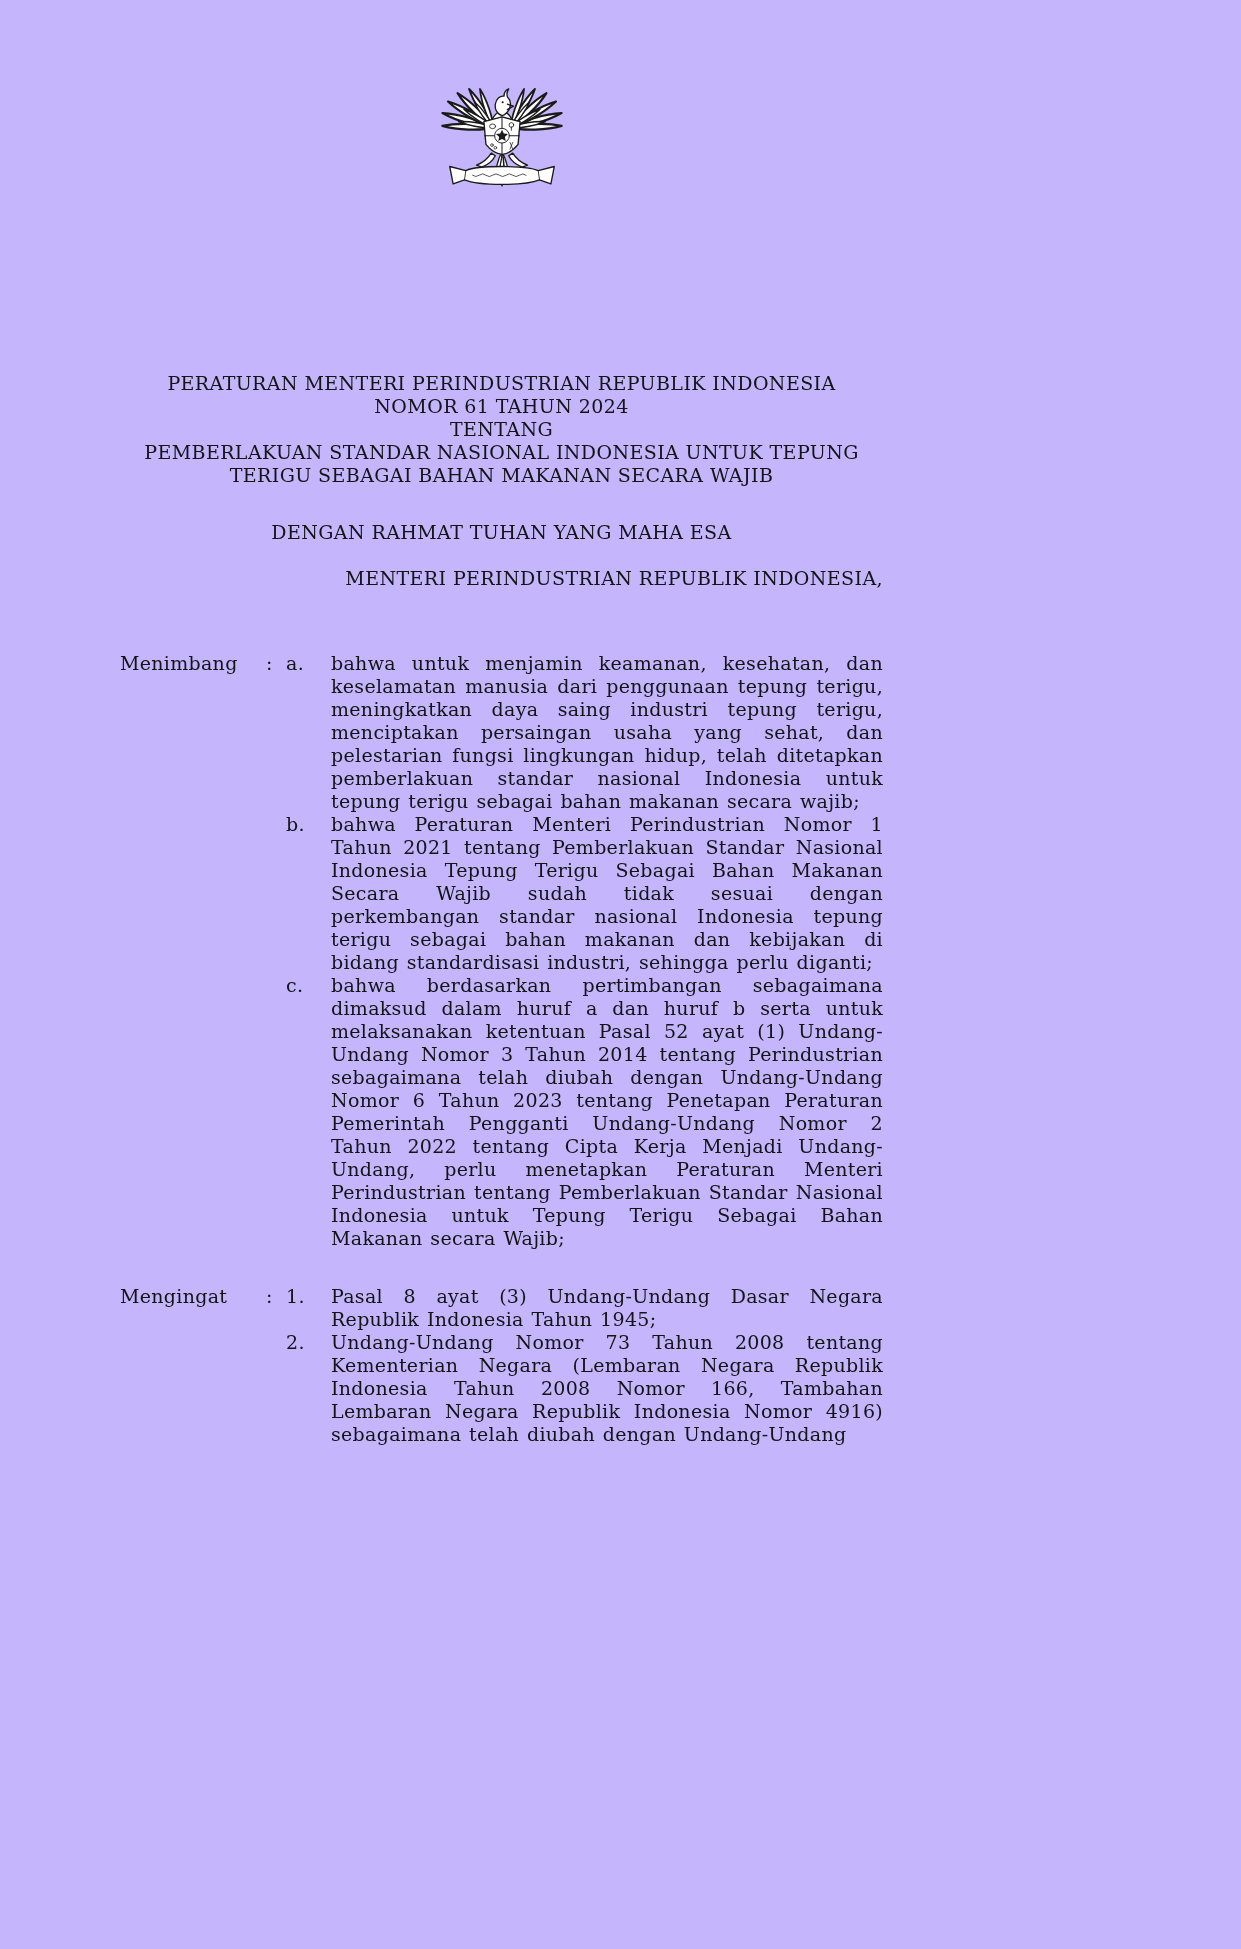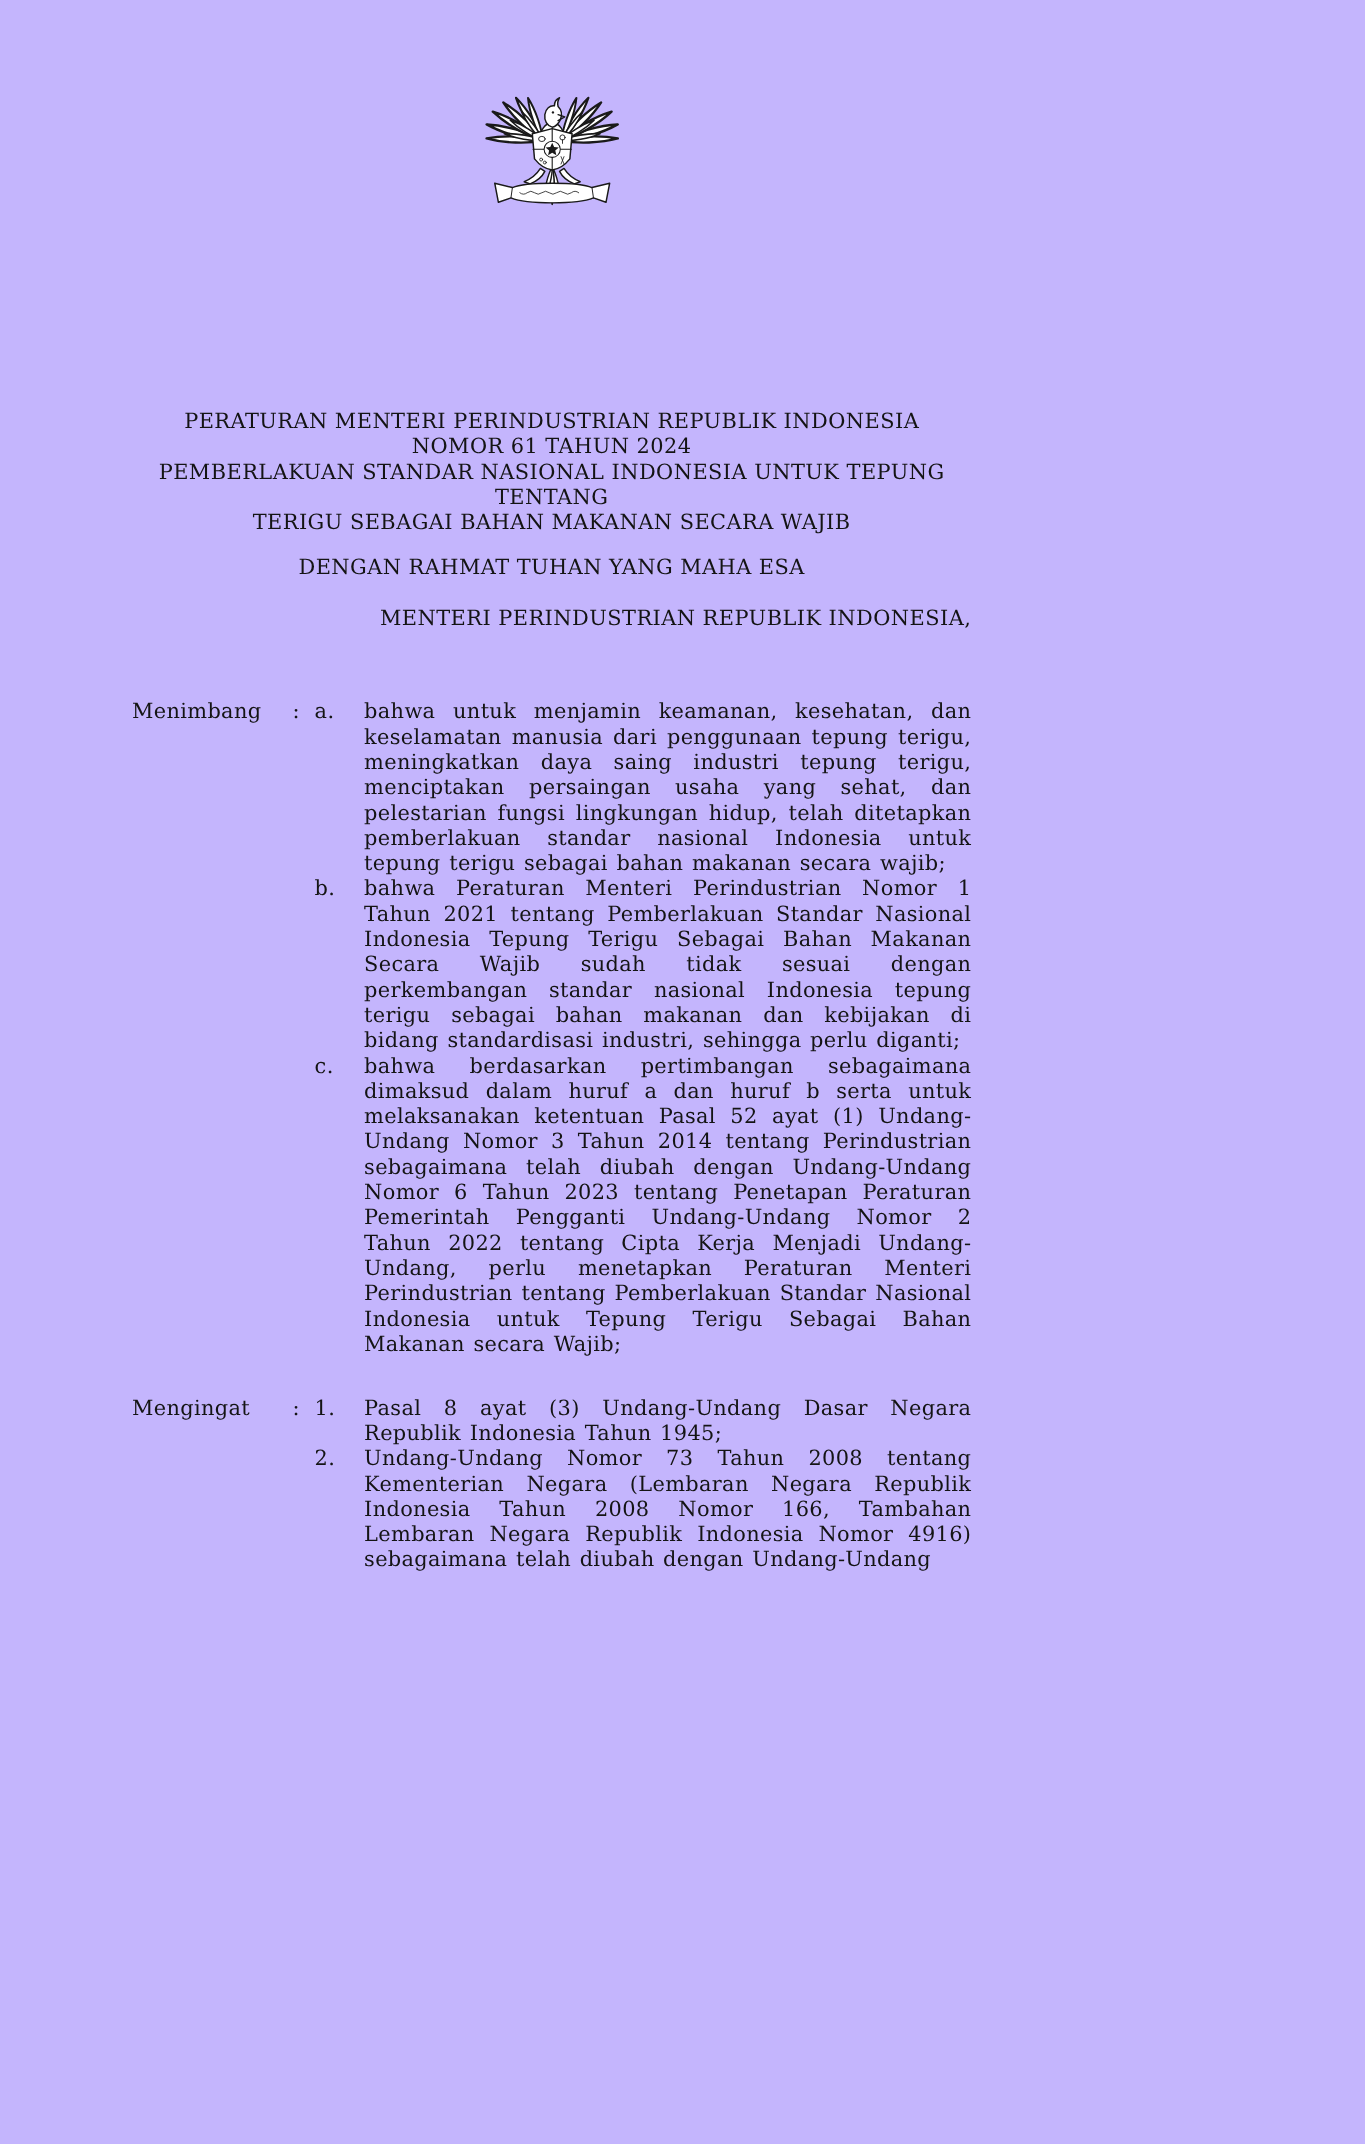--- a/index.html
+++ b/index.html
@@ -18,21 +18,21 @@
   .title-block {
     margin-top:172px;
     text-align:center;
     font-size:19px;
     line-height:23px;
     letter-spacing:0.4px;
   }
   .title-line { white-space:nowrap; }
 
   .invocation {
-    margin-top:18px;
+    margin-top:34px;
     text-align:center;
     font-size:19px; line-height:23px; letter-spacing:0.4px;
   }
   .authority {
     margin-top:23px;
     text-align:right;
     font-size:19px; line-height:23px; letter-spacing:0.4px;
   }
 
   .clause {
@@ -130,22 +130,22 @@
             <path d="M46 168 L44 182 M154 168 L156 182" fill="none" stroke-width="1.3"></path>
             <path d="M56 175 q5 4 10 0 q5 -4 10 0 q5 4 10 0 q5 -4 10 0 q5 4 10 0 q5 -4 10 0 q5 4 10 0 q5 -4 10 0" fill="none" stroke-width="1.1"></path>
           </g>
         </g>
       </svg>
     </div>
 
     <div class="title-block">
       <div class="title-line">PERATURAN MENTERI PERINDUSTRIAN REPUBLIK INDONESIA</div>
       <div class="title-line">NOMOR 61 TAHUN 2024</div>
+      <div class="title-line">TENTANG</div>
       <div class="title-line">PEMBERLAKUAN STANDAR NASIONAL INDONESIA UNTUK TEPUNG</div>
-      <div class="title-line">TENTANG</div>
       <div class="title-line">TERIGU SEBAGAI BAHAN MAKANAN SECARA WAJIB</div>
     </div>
 
     <div class="invocation">DENGAN RAHMAT TUHAN YANG MAHA ESA</div>
     <div class="authority">MENTERI PERINDUSTRIAN REPUBLIK INDONESIA,</div>
 
     <div class="clause menimbang">
       <div class="clause-label">Menimbang</div>
       <div class="clause-colon">:</div>
       <div class="clause-items">

